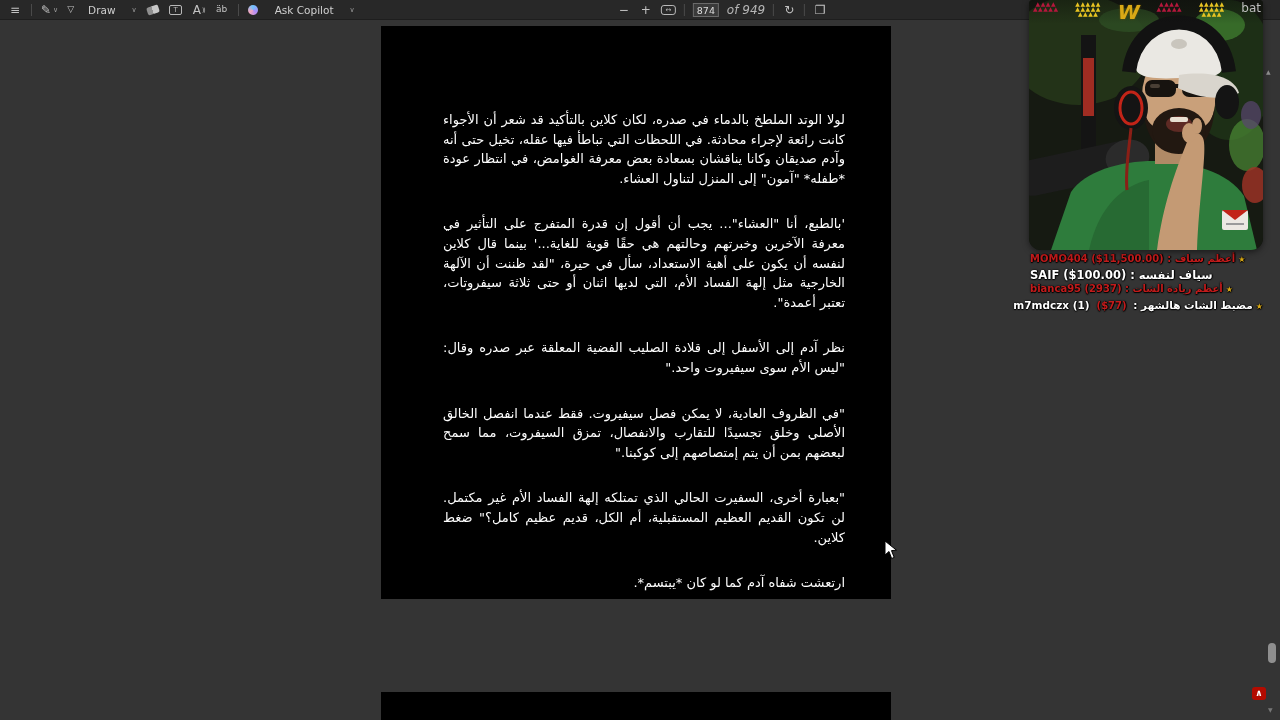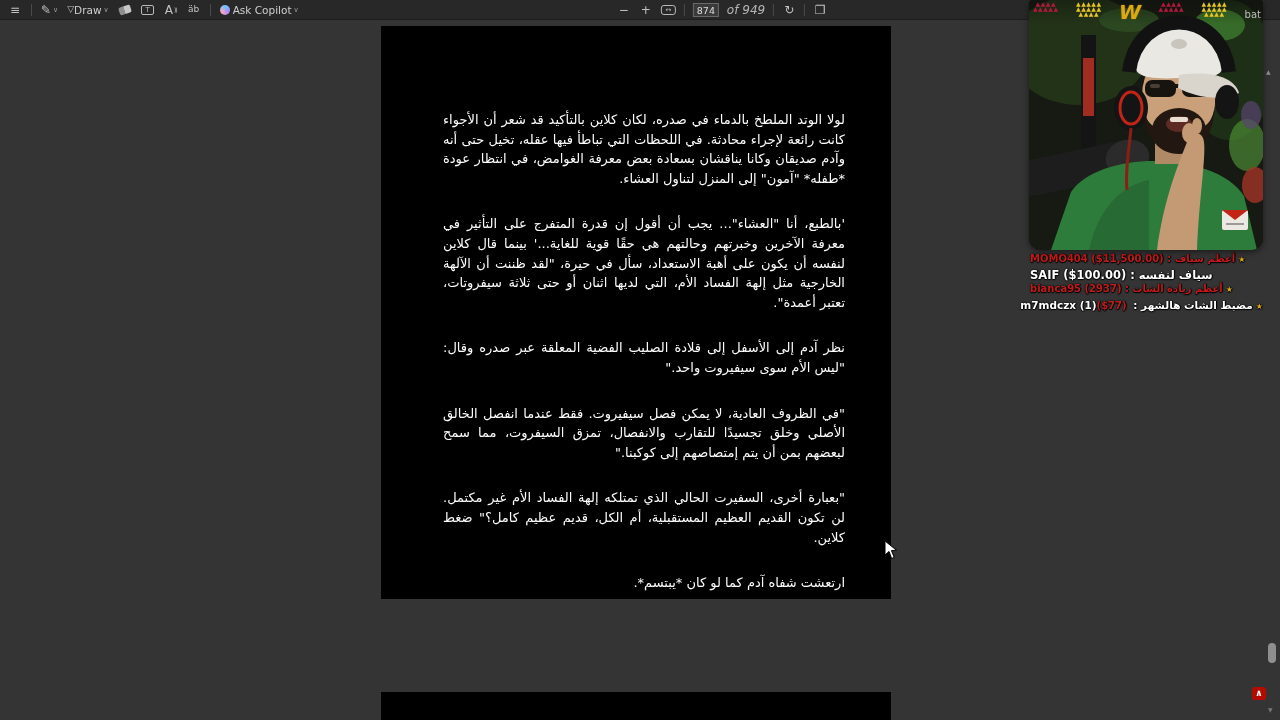--- a/index.html
+++ b/index.html
@@ -13,21 +13,21 @@
              display:flex; align-items:center; color:#b9b9b9; font-size:11px; z-index:5; }
   .tb-left { display:flex; align-items:center; gap:9px; padding-left:8px; }
   .tb-center { position:absolute; left:50%; top:0; height:20px; transform:translateX(-11%);
                display:flex; align-items:center; gap:8px; }
   .tbi { display:inline-flex; align-items:center; justify-content:center; height:16px;
          min-width:14px; cursor:default; color:#c3c3c3; }
   .glyph { font-size:12px; line-height:1; }
   .glyph.small { font-size:9px; }
   .chev { font-size:7px; color:#9a9a9a; margin-left:2px; }
   .sep { width:1px; height:12px; background:#4a4a4a; }
-  .tb-label { font-size:10.5px; color:#cfcfcf; margin:0 0; }
+  .tb-label { font-size:10.5px; color:#cfcfcf; margin:0 14px; }
   .eraser-shape { width:12px; height:8px; border-radius:2px; transform:rotate(-18deg);
                   background:linear-gradient(90deg,#8f8f8f 45%, #c7c7c7 45%); }
   .textbox-shape { width:13px; height:10px; border:1px solid #b9b9b9; border-radius:2px;
                    font-size:7px; display:flex; align-items:center; justify-content:center; color:#b9b9b9; }
   .fit-shape { width:15px; height:10px; border:1px solid #b9b9b9; border-radius:3px;
                font-size:7px; display:flex; align-items:center; justify-content:center; color:#b9b9b9; }
   .copilot-dot { width:10px; height:10px; border-radius:50%;
                  background:conic-gradient(#6cc3ff,#b08bf8,#f championship 0); 
                  background:conic-gradient(#6cc3ff,#b08bf8,#f4a8c0,#6cc3ff); margin-right:3px; }
   .page-box { width:26px; height:14px; background:#3a3a3a; border:1px solid #6a6a6a;
@@ -51,31 +51,31 @@
             box-shadow:0 2px 6px rgba(0,0,0,.5); background:#141811; }
   .cam-scene { position:absolute; inset:0; }
   .cam-header { position:absolute; top:0; left:0; width:100%; height:24px; z-index:3;
                 display:flex; align-items:flex-start; justify-content:space-between;
                 padding:1px 2px 0 4px; background:linear-gradient(180deg, rgba(8,8,8,.35), rgba(8,8,8,0)); }
   .tri { font-size:6px; line-height:5px; letter-spacing:0.5px; text-align:center; white-space:nowrap; }
   .tri.red { color:#b5173c; }
   .tri.yellow { color:#e8c422; }
   .w-logo { font-size:20px; line-height:22px; font-weight:bold; font-style:italic;
             color:#d9a916; text-shadow:0 0 2px #7a5b00; }
-  .bat-label { font-size:10px; color:#bdbdbd; margin-top:8px; }
+  .bat-label { font-size:12px; color:#bdbdbd; }
 
   
   .stats { position:absolute; left:1030px; top:252px; width:233px; z-index:9;
            direction:rtl; text-align:left; }
   .stat-line { line-height:14.5px; white-space:nowrap; font-weight:bold;
                text-shadow:0 1px 1px #000, 0 0 2px #000, 1px 0 1px #000; }
   .stat-red { color:#c21b1b; font-size:10px; }
   .stat-white { color:#ffffff; font-size:11.5px; }
   .stat-white-sm { color:#ffffff; font-size:10.5px; }
-  .amount-red { color:#c21b1b; font-size:10px; margin-right:3px; }
+  .amount-red { color:#c21b1b; font-size:10px; margin-right:3px;padding-left:7px; }
   .badge { font-size:8px; color:#d9a916; margin-left:3px; }
 
   
   .scroll-up { position:absolute; left:1266px; top:68px; font-size:6px; color:#8f8f8f; z-index:8; }
   .scroll-thumb { position:absolute; left:1268px; top:643px; width:8px; height:20px;
                   border-radius:4px; background:#8f8f8f; z-index:8; }
   .scroll-down { position:absolute; left:1268px; top:706px; font-size:6px; color:#777; z-index:8; }
   .acrobat { position:absolute; left:1252px; top:687px; width:14px; height:13px;
              background:#b30b00; border-radius:3px; z-index:8;
              display:flex; align-items:center; justify-content:center;

